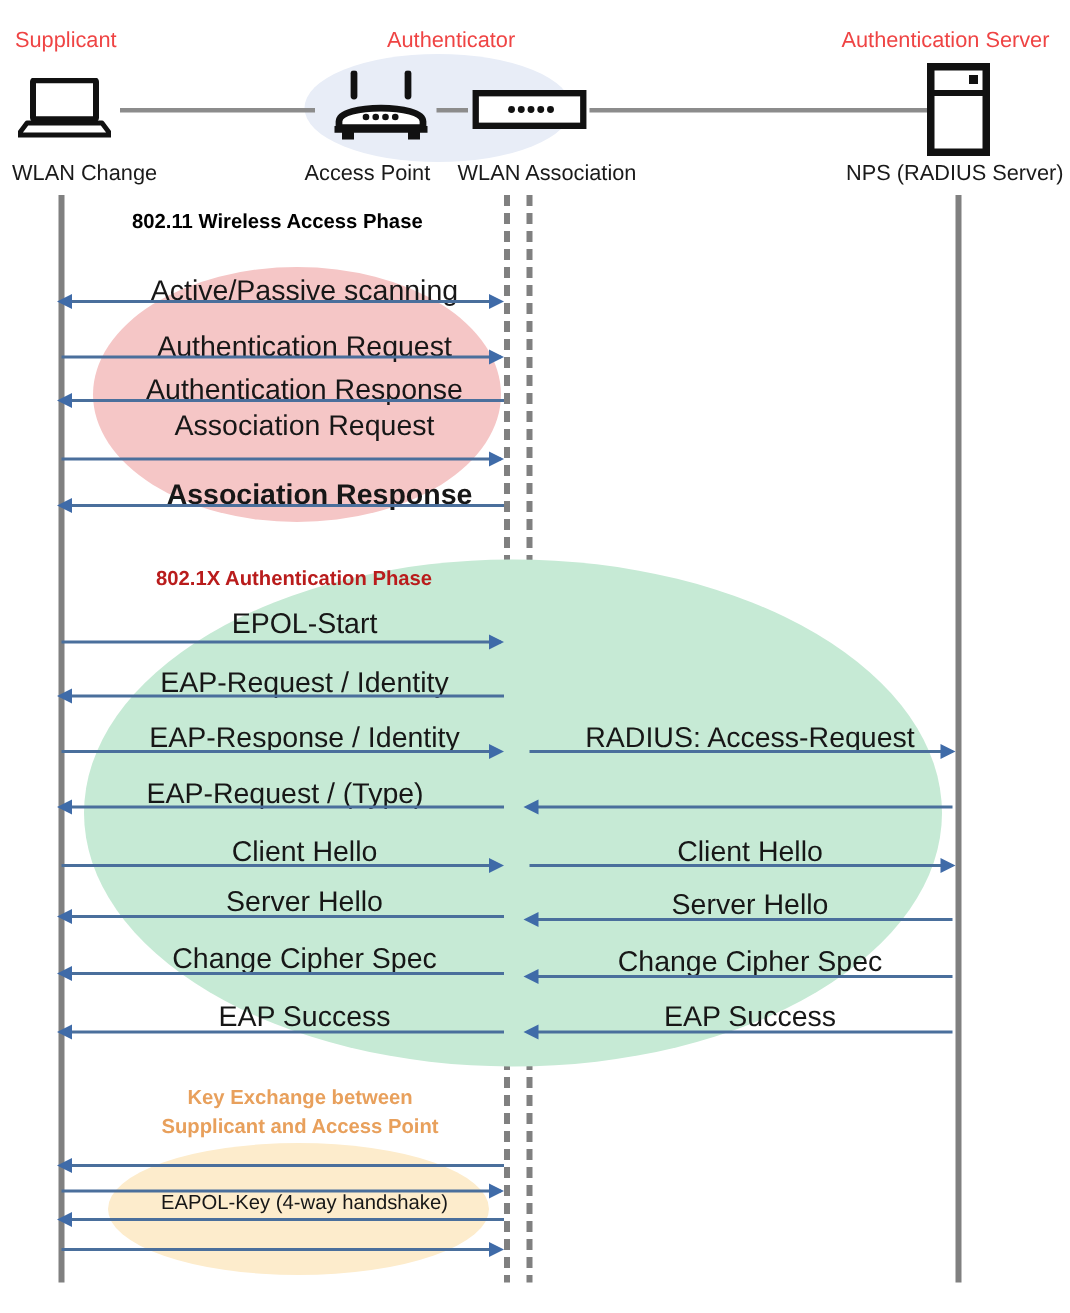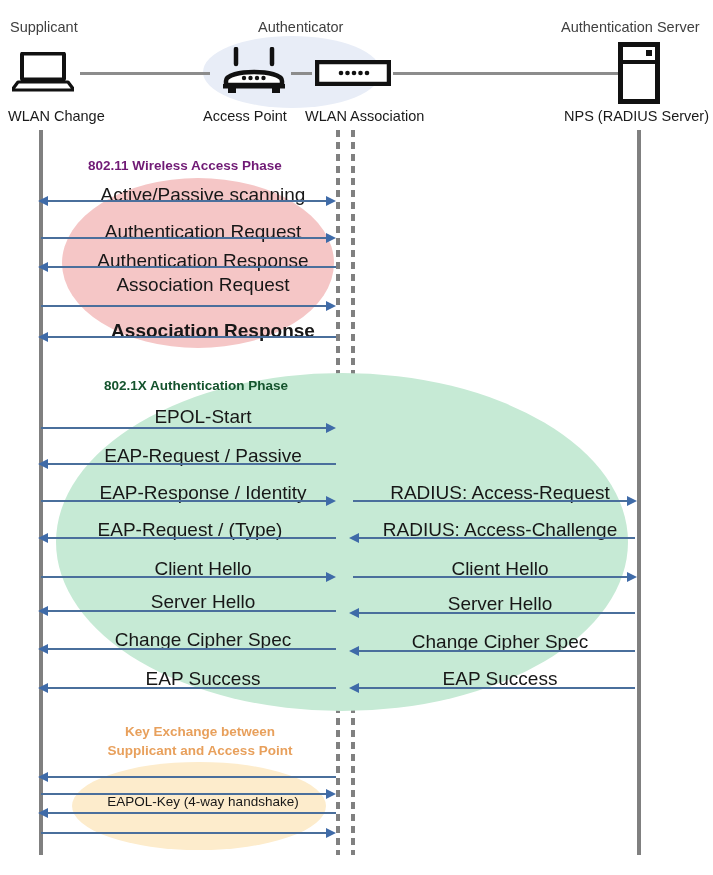--- a/index.html
+++ b/index.html
@@ -16,21 +16,21 @@
     width: 713px;
     height: 875px;
     background: #ffffff;
     overflow: hidden;
   }
 
   
   .actor-role {
     position: absolute;
     font-size: 14.5px;
-    color: #404040;
+    color: #ef4444;
     white-space: nowrap;
   }
   .actor-name {
     position: absolute;
     font-size: 14.5px;
     color: #1a1a1a;
     white-space: nowrap;
   }
   .auth-blob {
     position: absolute;
@@ -171,21 +171,21 @@
   <div class="actor-name" style="left:305px; top:108px;">WLAN Association</div>
   <div class="actor-name" style="left:564px; top:108px;">NPS (RADIUS Server)</div>
 
   <div class="lifeline-solid" style="left:39px;  top:130px; height:725px;"></div>
   <div class="lifeline-dash" style="left:336px; top:130px; height:725px;"></div>
   <div class="lifeline-dash" style="left:351px; top:130px; height:725px;"></div>
   <div class="lifeline-solid" style="left:637px; top:130px; height:725px;"></div>
 
   <div class="ellipse ellipse-pink" style="left:62px; top:178px; width:272px; height:170px;"></div>
 
-  <div class="phase-title" style="left:88px; top:156px; color:#701a75;">802.11 Wireless Access Phase</div>
+  <div class="phase-title" style="left:88px; top:138px; color:#000000;">802.11 Wireless Access Phase</div>
 
   <div class="msg-label" style="left:203px; top:184px;">Active/Passive scanning</div>
   <div class="msg" style="left:46px; top:200px; width:288px;"></div>
   <div class="arrowhead arrow-left" style="left:38px;  top:196px;"></div>
   <div class="arrowhead arrow-right" style="left:326px; top:196px;"></div>
 
   <div class="msg-label" style="left:203px; top:221px;">Authentication Request</div>
   <div class="msg" style="left:41px; top:237px; width:293px;"></div>
   <div class="arrowhead arrow-right" style="left:326px; top:233px;"></div>
 
@@ -196,43 +196,42 @@
   <div class="msg-label" style="left:203px; top:274px;">Association Request</div>
   <div class="msg" style="left:41px; top:305px; width:293px;"></div>
   <div class="arrowhead arrow-right" style="left:326px; top:301px;"></div>
 
   <div class="msg-label" style="left:213px; top:320px;font-weight:bold;">Association Response</div>
   <div class="msg" style="left:46px; top:336px; width:290px;"></div>
   <div class="arrowhead arrow-left" style="left:38px; top:332px;"></div>
 
   <div class="ellipse ellipse-green" style="left:56px; top:373px; width:572px; height:338px;"></div>
 
-  <div class="phase-title" style="left:104px; top:376px; color:#14532d;">802.1X Authentication Phase</div>
+  <div class="phase-title" style="left:104px; top:376px; color:#b91c1c;">802.1X Authentication Phase</div>
 
   <div class="msg-label" style="left:203px; top:406px;">EPOL-Start</div>
   <div class="msg" style="left:41px; top:427px; width:293px;"></div>
   <div class="arrowhead arrow-right" style="left:326px; top:423px;"></div>
 
-  <div class="msg-label" style="left:203px; top:445px;">EAP-Request / Passive</div>
+  <div class="msg-label" style="left:203px; top:445px;">EAP-Request / Identity</div>
   <div class="msg" style="left:46px; top:463px; width:290px;"></div>
   <div class="arrowhead arrow-left" style="left:38px; top:459px;"></div>
 
   <div class="msg-label" style="left:203px; top:482px;">EAP-Response / Identity</div>
   <div class="msg" style="left:41px; top:500px; width:293px;"></div>
   <div class="arrowhead arrow-right" style="left:326px; top:496px;"></div>
 
   <div class="msg-label" style="left:500px; top:482px;">RADIUS: Access-Request</div>
   <div class="msg" style="left:353px; top:500px; width:282px;"></div>
   <div class="arrowhead arrow-right" style="left:627px; top:496px;"></div>
 
   <div class="msg-label" style="left:190px; top:519px;">EAP-Request / (Type)</div>
   <div class="msg" style="left:46px; top:537px; width:290px;"></div>
   <div class="arrowhead arrow-left" style="left:38px; top:533px;"></div>
 
-  <div class="msg-label" style="left:500px; top:519px;">RADIUS: Access-Challenge</div>
   <div class="msg" style="left:357px; top:537px; width:278px;"></div>
   <div class="arrowhead arrow-left" style="left:349px; top:533px;"></div>
 
   <div class="msg-label" style="left:203px; top:558px;">Client Hello</div>
   <div class="msg" style="left:41px; top:576px; width:293px;"></div>
   <div class="arrowhead arrow-right" style="left:326px; top:572px;"></div>
 
   <div class="msg-label" style="left:500px; top:558px;">Client Hello</div>
   <div class="msg" style="left:353px; top:576px; width:282px;"></div>
   <div class="arrowhead arrow-right" style="left:627px; top:572px;"></div>

